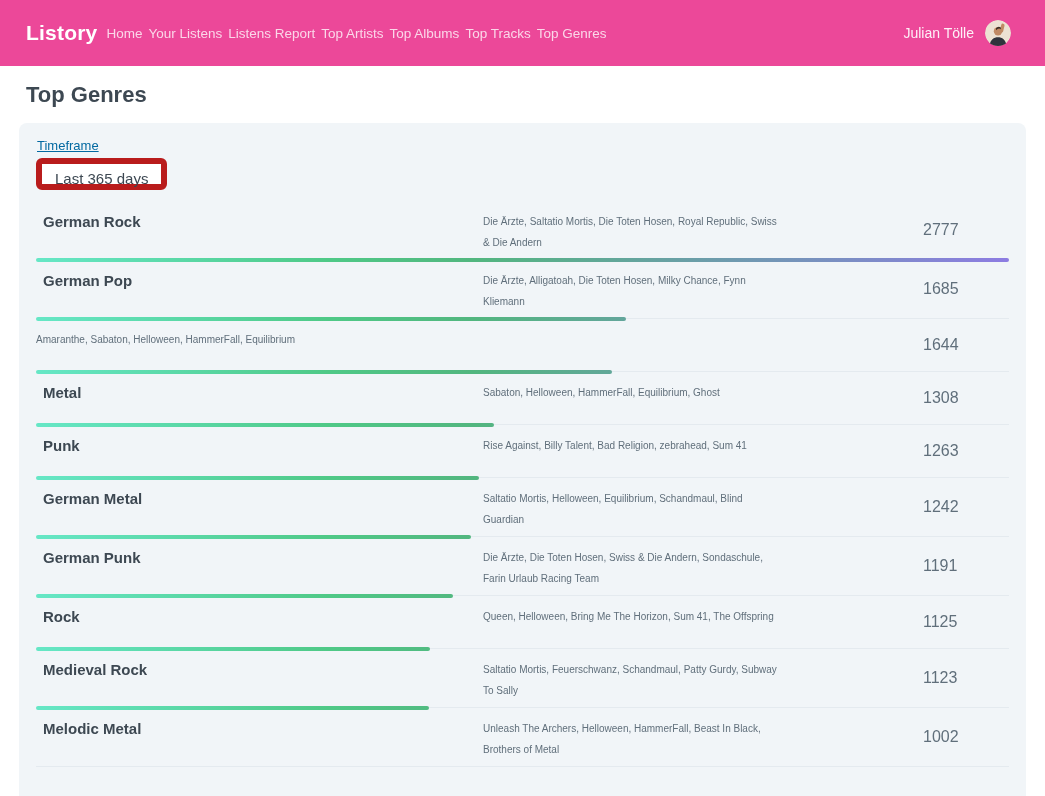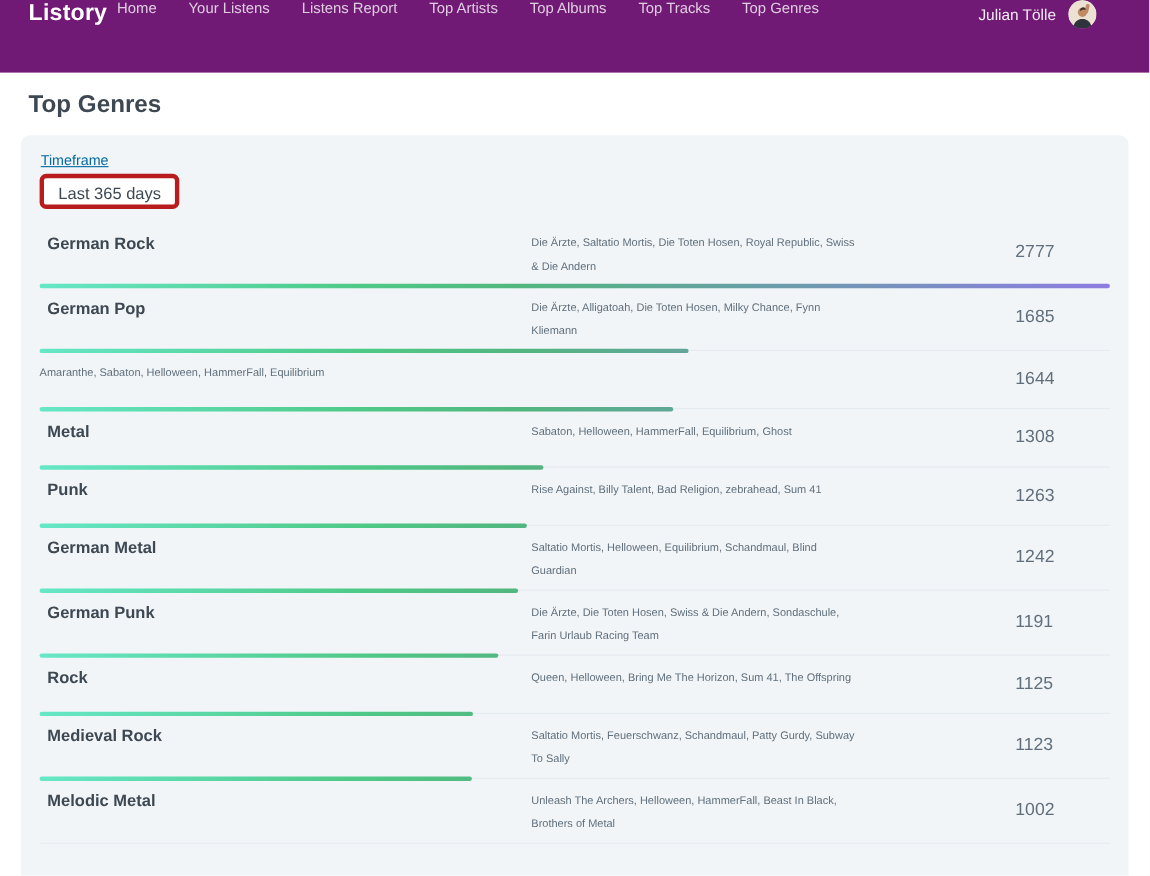--- a/index.html
+++ b/index.html
@@ -1,40 +1,40 @@
 <!DOCTYPE html>
 <html><head>
 <meta charset="utf-8">
 <style>
   * { margin: 0; padding: 0; box-sizing: border-box; }
   html, body { width: 1045px; height: 796px; overflow: hidden; background: #ffffff;
     font-family: "Liberation Sans", sans-serif; }
 
   
-  .app-header { height: 66px; background: #701a75; display: flex; align-items: flex-start;
-    padding: 0 48px 0 26px; }
+  .app-header { height: 66px; background: #ec4899; display: flex; align-items: center;
+    padding: 0 34px 0 26px; }
   .logo { color: #ffffff; font-size: 21px; font-weight: 700; letter-spacing: .2px;
     text-decoration: none; margin-right: 9px; }
-  .nav { display: flex; align-items: center; gap: 29px; }
+  .nav { display: flex; align-items: center; gap: 6px; }
   .nav a { color: rgba(255,255,255,0.78); font-size: 13.5px; text-decoration: none; }
   .spacer { flex: 1; }
   .user { display: flex; align-items: center; gap: 11px; }
   .user-name { color: rgba(255,255,255,0.92); font-size: 14px; }
   .avatar { width: 26px; height: 26px; border-radius: 50%; overflow: hidden; display: block; }
 
   
   main { padding-top: 16px; }
   .page-title { font-size: 22px; font-weight: 600; color: #3d4852; margin: 0 0 15px 26px; }
 
   .card { margin: 0 19px; background: #f1f5f8; border-radius: 8px;
     padding: 15px 17px 40px 17px; }
 
   .tf-label { font-size: 13px; color: #0369a1; margin: 0 0 5px 1px; text-decoration: underline; }
   .tf-select { display: inline-block; height: 32px; padding: 0 13px; background: #ffffff;
-    border: 4px solid #b91c1c; border-radius: 6px; font-family: "Liberation Sans", sans-serif;
+    border: 6px solid #b91c1c; border-radius: 6px; font-family: "Liberation Sans", sans-serif;
     font-size: 15px; color: #3d4852; line-height: 30px; cursor: pointer; }
 
   
   .genre-table { margin-top: 11px; }
   .row { position: relative; display: flex; min-height: 53px;
     border-bottom: 1px solid #e4eaef; }
   .cell-genre { flex: 0 0 447px; padding: 10px 10px 4px 7px;
     font-size: 15px; font-weight: 700; color: #3d4852; line-height: 21px; }
   .cell-artists { flex: 0 0 295px; padding: 10px 0 6px 0;
     font-size: 10px; color: #606f7b; line-height: 21px; }

